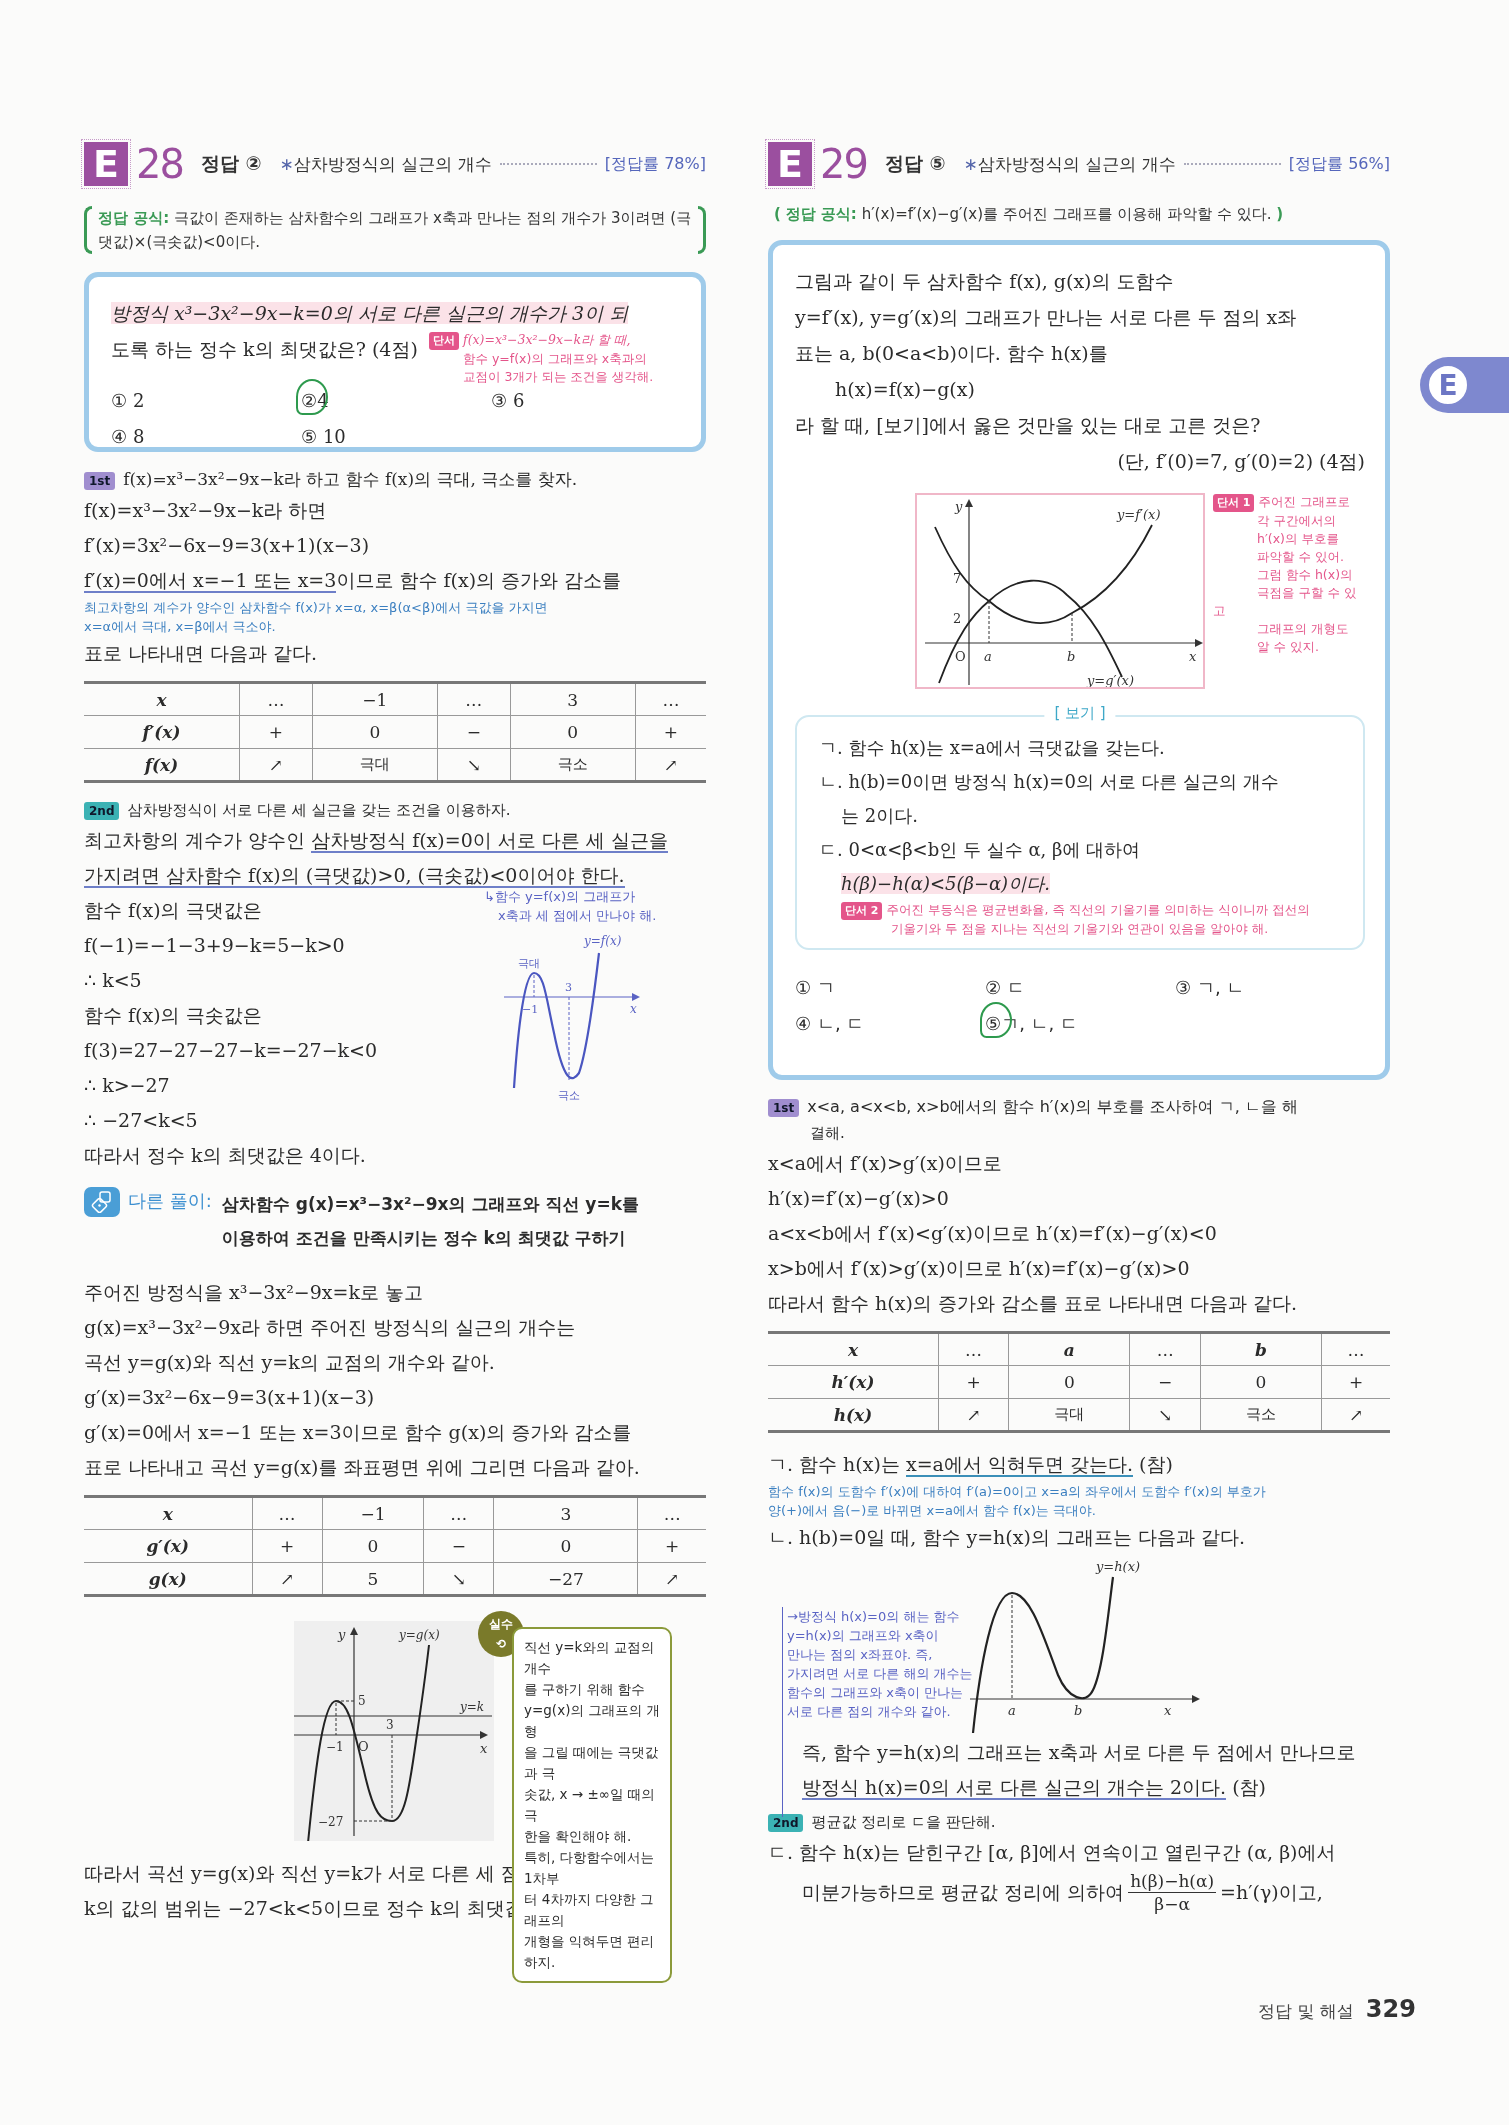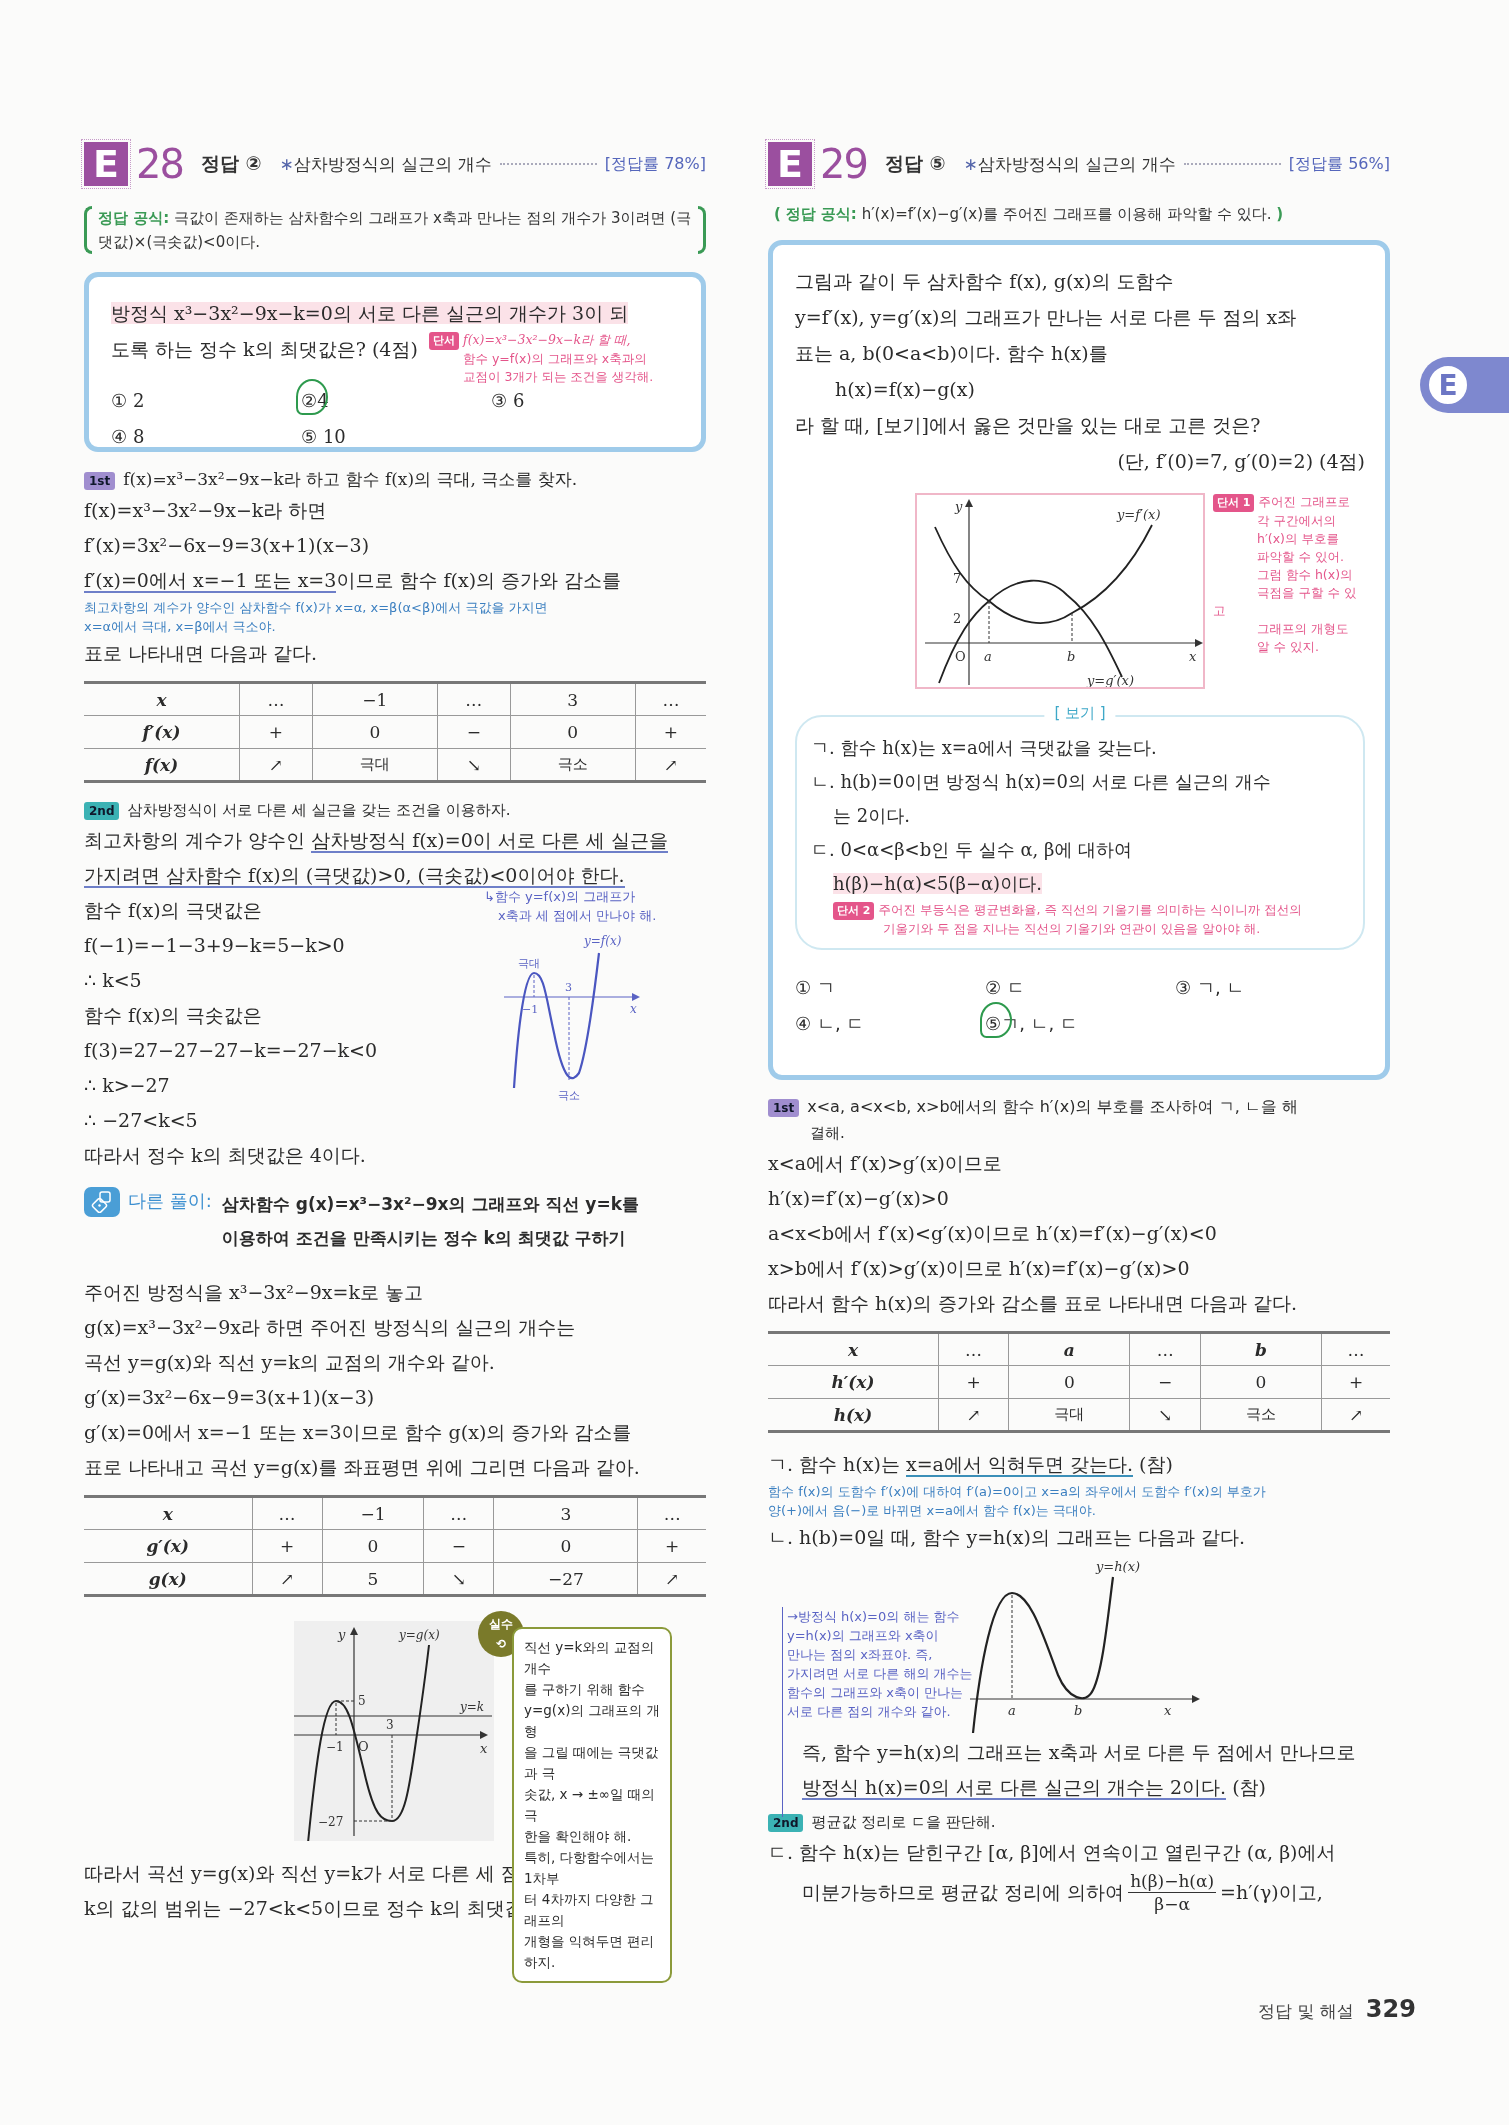--- a/index.html
+++ b/index.html
@@ -22,21 +22,21 @@
   .rate { font-family: "DejaVu Sans", sans-serif; font-size: 16px; color: #5566bb; }
 
   .formula { font-family: "DejaVu Sans", sans-serif; font-size: 15px; color: #333; margin-top: 18px; line-height: 24px; position: relative; padding: 0 14px; }
   .formula .lbl { color: #3a9a55; font-weight: bold; }
   .formula .br { position: absolute; top: 0; bottom: 0; width: 8px; border: 3px solid #3a9a55; }
   .formula .br.l { left: 0; border-right: none; border-radius: 8px 0 0 8px; }
   .formula .br.r { right: 0; border-left: none; border-radius: 0 8px 8px 0; }
 
   .qbox { border: 5px solid #9fcbea; border-radius: 14px; background: #fff; margin-top: 18px; padding: 18px 20px 16px 22px; position: relative; }
   .qline { font-size: 19px; line-height: 36px; }
-  .hl-pink { background: #fbe2e8; }
+  .hl-pink { background: #fbe2e8; font-style: italic; }
   .hint { font-family: "DejaVu Sans", sans-serif; color: #e4558a; font-size: 12.5px; line-height: 18px; }
   .hint-tag { display: inline-block; background: #e4558a; color: #fff; font-weight: bold; font-size: 11px; padding: 0 4px; border-radius: 3px; margin-right: 4px; }
   .choices { display: grid; grid-template-columns: 190px 190px 190px; font-size: 18px; line-height: 36px; margin-top: 4px; }
   .circ { display: inline-block; position: relative; }
   .circ.marked::after { content: ""; position: absolute; left: -5px; top: -4px; width: 28px; height: 32px; border: 2.5px solid #2e9a4e; border-radius: 50%; border-bottom-left-radius: 20%; }
 
   .step { font-family: "DejaVu Sans", sans-serif; font-size: 15px; margin-top: 18px; line-height: 26px; }
   .step-tag { display: inline-block; color: #0f172a; font-weight: bold; font-size: 12px; padding: 0 5px; border-radius: 3px; margin-right: 8px; line-height: 18px; }
   .step-tag.t1 { background: #a08ecf; }
   .step-tag.t2 { background: #3bb2b4; }
@@ -52,21 +52,21 @@
   table.vt tr { border-bottom: 1px solid #999; }
   table.vt tr:first-child { border-top: 3px solid #777; }
   table.vt tr:last-child { border-bottom: 3px solid #777; }
   table.vt .kr { font-family: "DejaVu Sans", sans-serif; font-size: 15px; }
 
   .alt-head { display: flex; align-items: flex-start; margin-top: 14px; }
   .alt-icon { width: 36px; height: 30px; background: #4a9ed6; border-radius: 7px; flex-shrink: 0; display: flex; align-items: center; justify-content: center; }
   .alt-lbl { font-family: "DejaVu Sans", sans-serif; color: #3c8fd0; font-size: 18px; margin-left: 8px; margin-top: 2px; white-space: nowrap; }
   .alt-title { font-family: "DejaVu Sans", sans-serif; font-weight: bold; font-size: 17px; line-height: 34px; margin-left: 10px; }
 
-  .bogi { border: 2px solid #cfe8f1; border-radius: 27px; margin-top: 22px; padding: 14px 14px 10px 14px; position: relative; }
+  .bogi { border: 2px solid #cfe8f1; border-radius: 14px; margin-top: 22px; padding: 14px 14px 10px 22px; position: relative; }
   .bogi-title { position: absolute; top: -13px; left: 50%; transform: translateX(-50%); background: #fff; padding: 0 10px; color: #3ea8c8; font-family: "DejaVu Sans", sans-serif; font-size: 15px; }
 
   .mistake-box { position: absolute; border: 2px solid #8b9a3a; border-radius: 10px; padding: 8px 10px; font-family: "DejaVu Sans", sans-serif; font-size: 13.5px; line-height: 21px; background: #fff; }
   .mistake-badge { position: absolute; width: 46px; height: 46px; background: #7a7a2a; border-radius: 50%; color: #fff; font-family: "DejaVu Sans", sans-serif; font-size: 12px; font-weight: bold; text-align: center; line-height: 20px; padding-top: 3px; }
 
   .side-tab { position: absolute; left: 1420px; top: 357px; width: 89px; height: 56px; background: #7e88cf; border-radius: 28px 0 0 28px; }
   .side-tab .circle { position: absolute; left: 6px; top: 6px; width: 44px; height: 44px; border-radius: 50%; background: #fff; border: 3px solid #7e88cf; color: #6c76c4; font-family: "DejaVu Sans", sans-serif; font-weight: bold; font-size: 28px; display: flex; align-items: center; justify-content: center; }
 
   .footer { position: absolute; left: 1258px; top: 1995px; display: flex; align-items: baseline; gap: 12px; font-family: "DejaVu Sans", sans-serif; }
   .footer .lbl { font-size: 17px; color: #444; }

